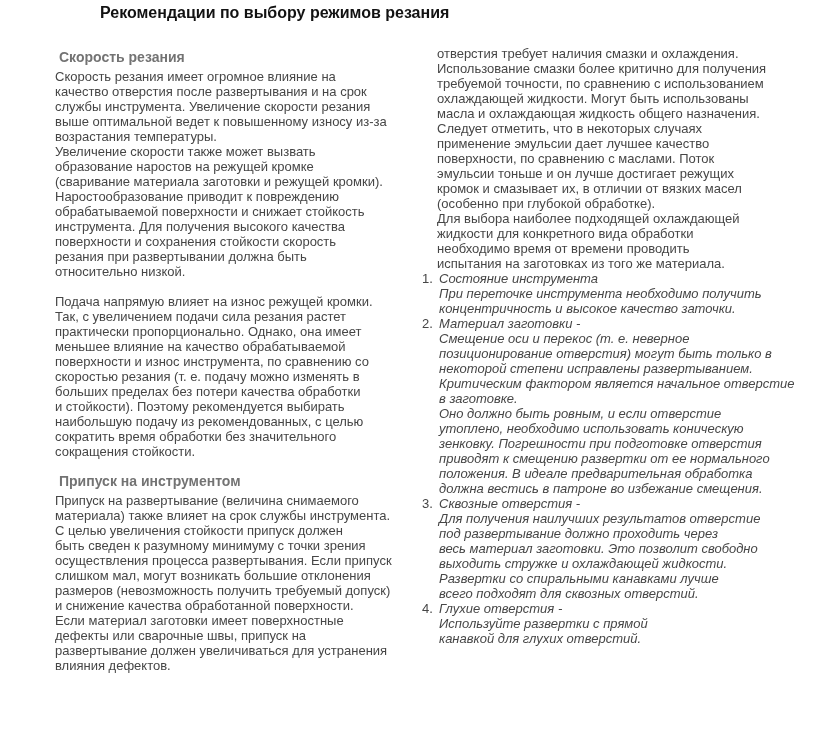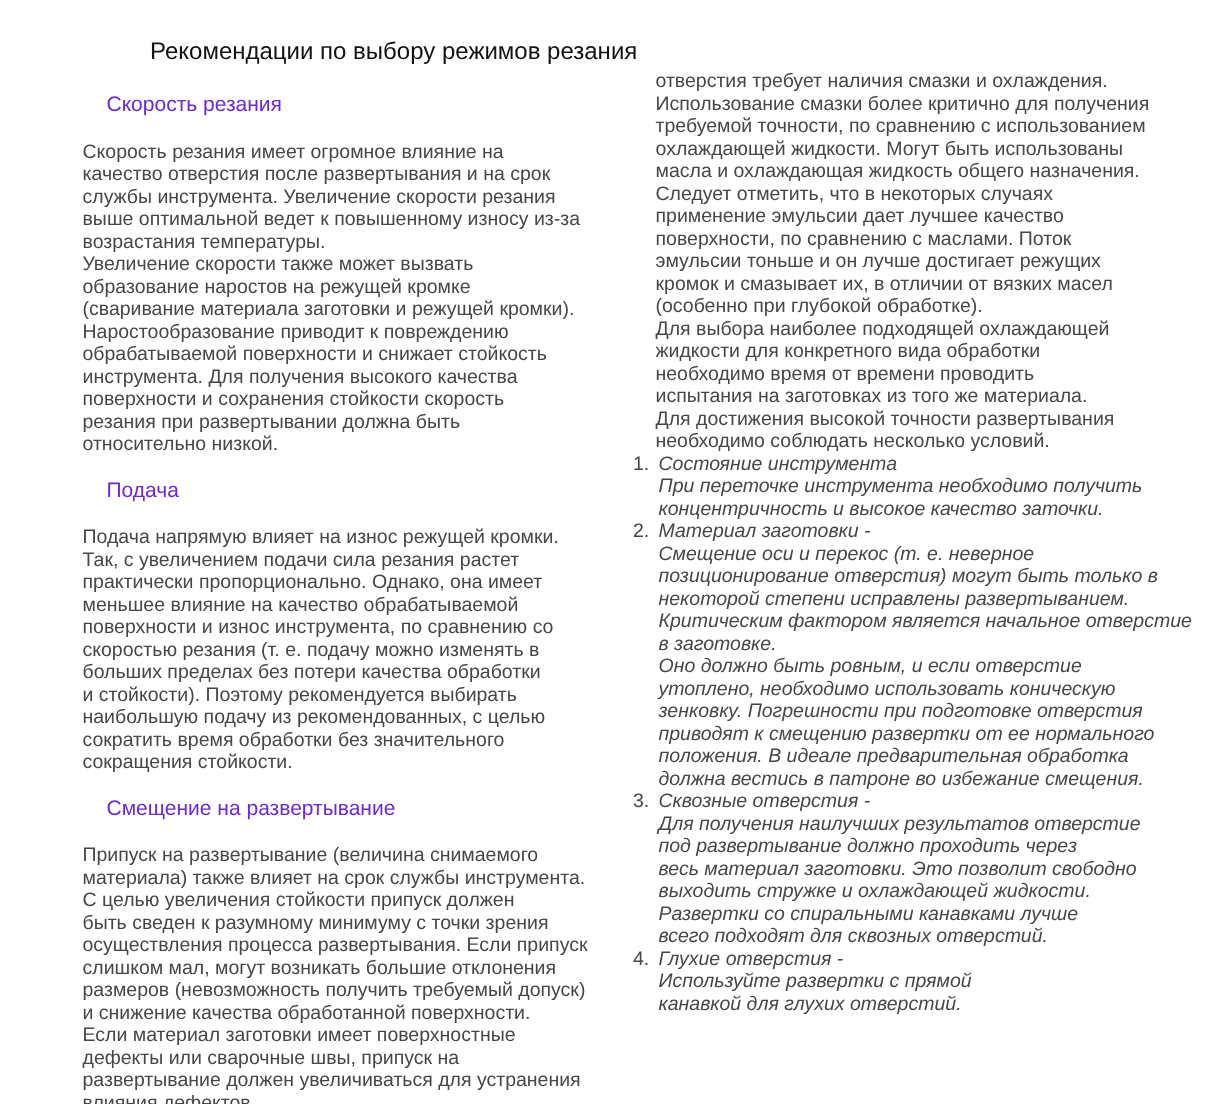--- a/index.html
+++ b/index.html
@@ -12,25 +12,25 @@
     width: 815px;
     height: 736px;
     background: #ffffff;
     font-family: "Liberation Sans", sans-serif;
     color: #464646;
     overflow: hidden;
   }
   .doc-title {
     position: absolute;
     left: 100px;
-    top: 25px;
+    top: 3px;
     margin: 0;
     font-size: 16px;
     line-height: 19px;
-    font-weight: normal;
+    font-weight: bold;
     color: #121212;
     white-space: nowrap;
   }
   .col {
     position: absolute;
     top: 46px;
     font-size: 13px;
     line-height: 15px;
   }
   .col-left {
@@ -38,25 +38,25 @@
     width: 380px;
   }
   .col-right {
     left: 422px;
     width: 394px;
   }
   .section + .section {
     margin-top: 15px;
   }
   .sec-heading {
-    margin: 16px;
+    margin: 4px;
     font-size: 14px;
     line-height: 15px;
-    font-weight: normal;
-    color: #6d28d9;
+    font-weight: bold;
+    color: #737373;
     white-space: nowrap;
   }
   .body-text {
     margin: 0;
     white-space: pre-line;
   }
   .col-right .indent {
     margin-left: 15px;
   }
   .conditions-heading {
@@ -101,36 +101,35 @@
 (сваривание материала заготовки и режущей кромки).
 Наростообразование приводит к повреждению
 обрабатываемой поверхности и снижает стойкость
 инструмента. Для получения высокого качества
 поверхности и сохранения стойкости скорость
 резания при развертывании должна быть
 относительно низкой.</p>
     </div>
 
     <div class="section">
-      <h2 class="sec-heading">Подача</h2>
       <p class="body-text">Подача напрямую влияет на износ режущей кромки.
 Так, с увеличением подачи сила резания растет
 практически пропорционально. Однако, она имеет
 меньшее влияние на качество обрабатываемой
 поверхности и износ инструмента, по сравнению со
 скоростью резания (т. е. подачу можно изменять в
 больших пределах без потери качества обработки
 и стойкости). Поэтому рекомендуется выбирать
 наибольшую подачу из рекомендованных, с целью
 сократить время обработки без значительного
 сокращения стойкости.</p>
     </div>
 
     <div class="section">
-      <h2 class="sec-heading">Смещение на развертывание</h2>
+      <h2 class="sec-heading">Припуск на инструментом</h2>
       <p class="body-text">Припуск на развертывание (величина снимаемого
 материала) также влияет на срок службы инструмента.
 С целью увеличения стойкости припуск должен
 быть сведен к разумному минимуму с точки зрения
 осуществления процесса развертывания. Если припуск
 слишком мал, могут возникать большие отклонения
 размеров (невозможность получить требуемый допуск)
 и снижение качества обработанной поверхности.
 Если материал заготовки имеет поверхностные
 дефекты или сварочные швы, припуск на
@@ -154,22 +153,20 @@
 применение эмульсии дает лучшее качество
 поверхности, по сравнению с маслами. Поток
 эмульсии тоньше и он лучше достигает режущих
 кромок и смазывает их, в отличии от вязких масел
 (особенно при глубокой обработке).
 Для выбора наиболее подходящей охлаждающей
 жидкости для конкретного вида обработки
 необходимо время от времени проводить
 испытания на заготовках из того же материала.</p>
 
-    <p class="body-text indent">Для достижения высокой точности развертывания
-необходимо соблюдать несколько условий.</p>
 
     <div class="cond-list">
 
       <div class="list-item">
         <span class="num">1.</span>
         <span class="txt">Состояние инструмента
 При переточке инструмента необходимо получить
 концентричность и высокое качество заточки.</span>
       </div>
 

